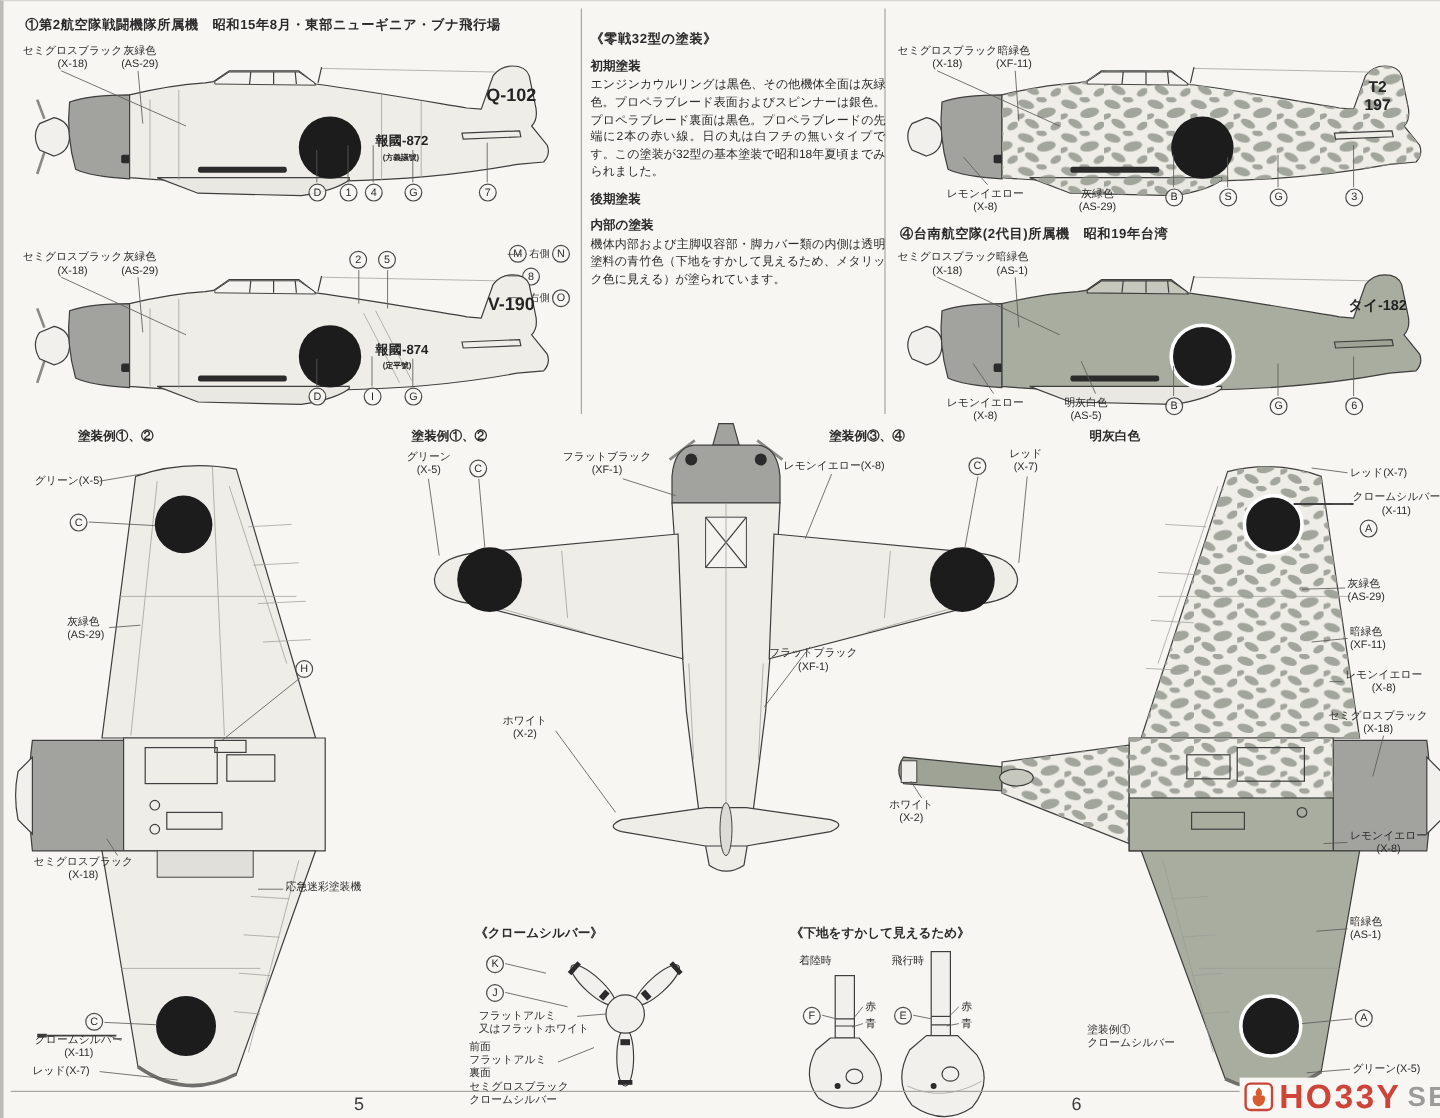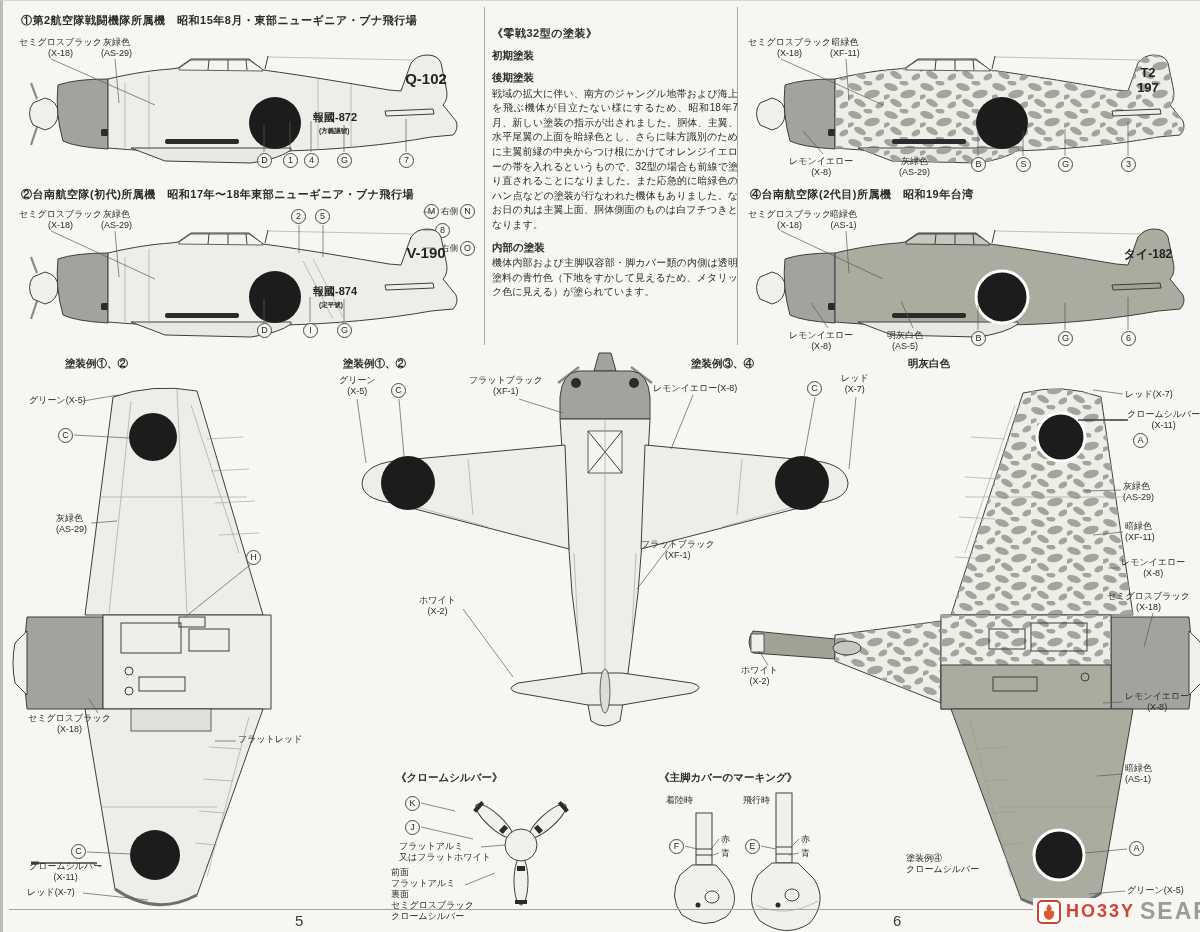--- a/index.html
+++ b/index.html
@@ -33,21 +33,21 @@
   .ring{stroke:#fff;stroke-width:3}
   .f-wing{fill:#e9e8e3;stroke:#3e3e3e;stroke-width:1}
   .f-green{fill:#a9ad9f;stroke:#3e3e3e;stroke-width:1}
   .f-green2{fill:#9fa396;stroke:#3e3e3e;stroke-width:1}
   .f-mid{fill:#c6c8bd;stroke:#3e3e3e;stroke-width:1}
   .pline{stroke:#9b9b97;stroke-width:.6;fill:none}
   .mot{fill:url(#mot);stroke:none}
   .code{font-weight:bold;fill:#242424;font-family:"Liberation Sans",sans-serif}
   #leaders{pointer-events:none}
   #leaders line{stroke:#5a5a58;stroke-width:.7}
-  .logo-hobby{font-size:18px;font-weight:bold;color:#cf4438;letter-spacing:2px}
+  .logo-hobby{font-size:28px;font-weight:bold;color:#cf4438;letter-spacing:2px}
   .logo-search{font-size:23px;font-weight:bold;color:#9b9b99;letter-spacing:2px}
 </style>
 </head>
 <body>
 
 <div id="page">
 
   <svg width="0" height="0" class="abs">
     <defs>
       <pattern id="mot" width="36" height="28" patternUnits="userSpaceOnUse">
@@ -96,21 +96,20 @@
     <text x="300" y="68" class="code" font-size="11">報國-872</text>
     <text x="306" y="80" class="code" font-size="6.5">(方義議號)</text>
     <text x="413" y="31" text-anchor="middle" class="code" font-size="15">Q-102</text>
   </svg>
   <span class="abs co" style="left:254px;top:152px">D</span>
   <span class="abs co" style="left:280px;top:152px">1</span>
   <span class="abs co" style="left:301px;top:152px">4</span>
   <span class="abs co" style="left:334px;top:152px">G</span>
   <span class="abs co" style="left:396px;top:152px">7</span>
 
-  <div class="abs ttl" style="left:18px;top:186px">②台南航空隊(初代)所属機　昭和17年〜18年東部ニューギニア・ブナ飛行場</div>
   <div class="abs lbl c" style="left:16px;top:208px">
     <span>セミグロスブラック</span><br><span>(X-18)</span>
   </div>
   <div class="abs lbl c" style="left:98px;top:208px">
     <span>灰緑色</span><br><span>(AS-29)</span>
   </div>
   <span class="abs co" style="left:288px;top:208px">2</span>
   <span class="abs co" style="left:312px;top:208px">5</span>
   <div class="abs sideRow" style="left:421px;top:203px">
     <span class="co">M</span>
@@ -152,22 +151,22 @@
   </svg>
   <span class="abs co" style="left:254px;top:322px">D</span>
   <span class="abs co" style="left:300px;top:322px">I</span>
   <span class="abs co" style="left:334px;top:322px">G</span>
 
   <div class="abs vline" style="left:481px;top:6px;height:338px"></div>
   <div class="abs vline" style="left:734px;top:6px;height:338px"></div>
   <div class="abs notes" style="left:489px;top:24px">
     <div class="nt">《零戦32型の塗装》</div>
     <h3>初期塗装</h3>
+    <p>エンジンカウルリングは黒色、その他機体全面は灰緑色。プロペラブレード表面およびスピンナーは銀色。プロペラブレード裏面は黒色。プロペラブレードの先端に2本の赤い線。日の丸は白フチの無いタイプです。この塗装が32型の基本塗装で昭和18年夏頃までみられました。</p>
     <h3>後期塗装</h3>
-    <p>戦域の拡大に伴い、南方のジャングル地帯および海上を飛ぶ機体が目立たない様にするため、昭和18年7月、新しい塗装の指示が出されました。胴体、主翼、水平尾翼の上面を暗緑色とし、さらに味方識別のために主翼前縁の中央からつけ根にかけてオレンジイエローの帯を入れるというもので、32型の場合も前線で塗り直されることになりました。また応急的に暗緑色のハン点などの塗装が行なわれた機体もありました。なお日の丸は主翼上面、胴体側面のものは白フチつきとなります。</p>
     <h3>内部の塗装</h3>
     <p>機体内部および主脚収容部・脚カバー類の内側は透明塗料の青竹色（下地をすかして見えるため、メタリック色に見える）が塗られています。</p>
   </div>
 
   <div class="abs lbl c" style="left:745px;top:36px">
     <span>セミグロスブラック</span><br><span>(X-18)</span>
   </div>
   <div class="abs lbl c" style="left:827px;top:36px">
     <span>暗緑色</span><br><span>(XF-11)</span>
   </div>
@@ -283,21 +282,21 @@
 
   <div class="abs lbl" style="left:26px;top:394px">グリーン(X-5)</div>
   <span class="abs co" style="left:55px;top:427px">C</span>
   <div class="abs lbl" style="left:53px;top:512px">
     <span>灰緑色</span><br><span>(AS-29)</span>
   </div>
   <span class="abs co" style="left:243px;top:549px">H</span>
   <div class="abs lbl c" style="left:25px;top:712px">
     <span>セミグロスブラック</span><br><span>(X-18)</span>
   </div>
-  <div class="abs lbl" style="left:235px;top:733px">フラットレッド</div>
+  <div class="abs lbl" style="left:235px;top:733px">応急迷彩塗装機</div>
   <span class="abs co" style="left:68px;top:843px">C</span>
   <div class="abs lbl c" style="left:26px;top:860px">
     <span>クロームシルバー</span><br><span>(X-11)</span>
   </div>
   <div class="abs lbl" style="left:24px;top:886px">レッド(X-7)</div>
 
   <svg class="abs" style="left:345px;top:352px" width="515" height="415" viewBox="0 0 515 415">
     <line x1="231" y1="14" x2="210" y2="30" stroke="#8a8a86" stroke-width="2.4"></line>
     <line x1="283" y1="14" x2="304" y2="30" stroke="#8a8a86" stroke-width="2.4"></line>
     <path class="f-cowl" d="M251,0 L263,0 L268,18 L246,18 Z"></path>
@@ -402,21 +401,21 @@
   </div>
   <div class="abs lbl c" style="left:1122px;top:690px">
     <span>レモンイエロー</span><br><span>(X-8)</span>
   </div>
   <div class="abs lbl" style="left:1122px;top:762px">
     <span>暗緑色</span><br><span>(AS-1)</span>
   </div>
   <span class="abs co" style="left:1126px;top:840px">A</span>
   <div class="abs lbl" style="left:1124px;top:884px">グリーン(X-5)</div>
   <div class="abs lbl" style="left:903px;top:852px">
-    <span>塗装例④</span><br><span>クロームシルバー</span>
+    <span>塗装例①</span><br><span>クロームシルバー</span>
   </div>
 
   <div class="abs ttl2" style="left:393px;top:770px">《クロームシルバー》</div>
   <span class="abs co" style="left:402px;top:795px">K</span>
   <span class="abs co" style="left:402px;top:819px">J</span>
   <svg class="abs" style="left:440px;top:782px" width="170" height="150" viewBox="0 0 170 150">
     <g transform="rotate(-48 78 62)">
       <ellipse cx="78" cy="26" rx="7" ry="24" class="f-spin"></ellipse>
       <rect x="72" y="3" width="12" height="4" class="f-dark"></rect>
       <rect x="74" y="36" width="8" height="5" class="f-dark"></rect>
@@ -435,21 +434,21 @@
   </svg>
   <div class="abs lbl" style="left:396px;top:840px">
     <span>フラットアルミ</span><br><span>又はフラットホワイト</span>
   </div>
   <div class="abs lbl" style="left:388px;top:866px">
     <span>前面</span><br><span>フラットアルミ</span><br>
     <span>裏面</span><br><span>セミグロスブラック</span><br>
     <span>クロームシルバー</span>
   </div>
 
-  <div class="abs ttl2" style="left:656px;top:770px">《主脚カバーのマーキング》</div>
+  <div class="abs ttl2" style="left:656px;top:770px">《下地をすかして見えるため》</div>
   <div class="abs lbl" style="left:663px;top:794px">着陸時</div>
   <div class="abs lbl" style="left:740px;top:794px">飛行時</div>
   <svg class="abs" style="left:655px;top:790px" width="230" height="140" viewBox="0 0 230 140">
     <rect x="38" y="22" width="16" height="52" class="f-spin"></rect>
     <line x1="38" y1="58" x2="54" y2="58" class="o"></line>
     <line x1="38" y1="64" x2="54" y2="64" class="o"></line>
     <path class="f-spin" d="M34,74 L22,84 Q10,106 24,124 Q46,140 68,126 Q84,110 70,88 L58,74 Z"></path>
     <ellipse cx="54" cy="106" rx="7" ry="6" class="o"></ellipse>
     <circle cx="40" cy="114" r="2.5" class="f-dark"></circle>
     <rect x="118" y="2" width="16" height="70" class="f-spin"></rect>

